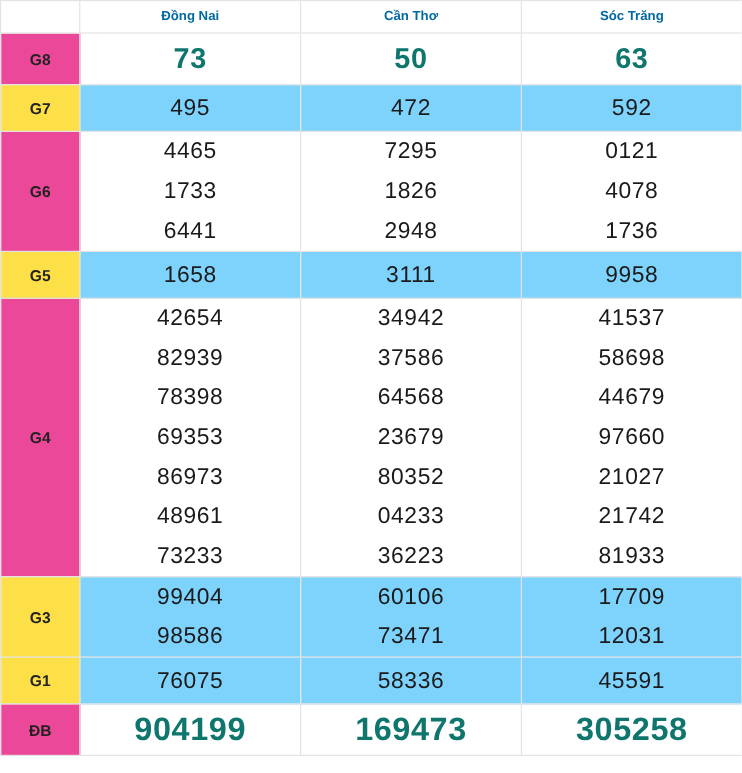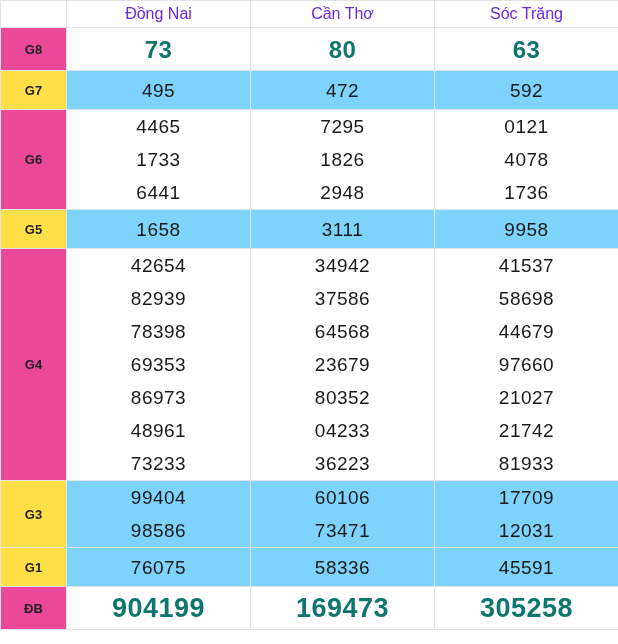--- a/index.html
+++ b/index.html
@@ -22,23 +22,23 @@
   table.lottery col.c-prov  { width: 184px; }
 
   table.lottery th, table.lottery td {
     border: 1px solid #e3e3e3;
     text-align: center;
     vertical-align: middle;
     padding: 0;
   }
   thead th {
     height: 26px;
-    font-size: 16px;
-    font-weight: normal;
-    color: #6d28d9;
+    font-size: 11px;
+    font-weight: bold;
+    color: #0369a1;
     background: #ffffff;
   }
   thead th.corner {
     background: #ffffff;
   }
   td.label {
     font-size: 13px;
     font-weight: bold;
     color: #222222;
     background: #ec4899;
@@ -83,21 +83,21 @@
     </tr>
   </thead>
   <tbody>
 
     <tr class="g8">
       <td class="label">G8</td>
       <td class="nums">
         <span class="n">73</span>
       </td>
       <td class="nums">
-        <span class="n">80</span>
+        <span class="n">50</span>
       </td>
       <td class="nums">
         <span class="n">63</span>
       </td>
     </tr>
 
     <tr class="g7 shade">
       <td class="label">G7</td>
       <td class="nums">
         <span class="n">495</span>

